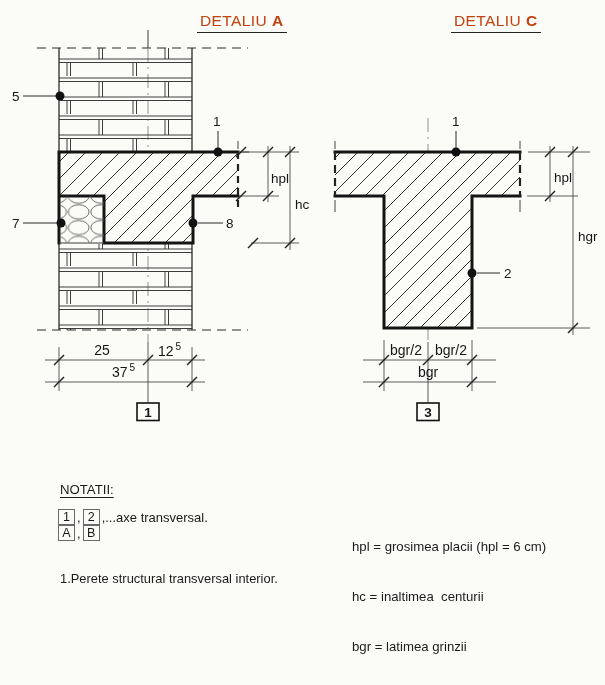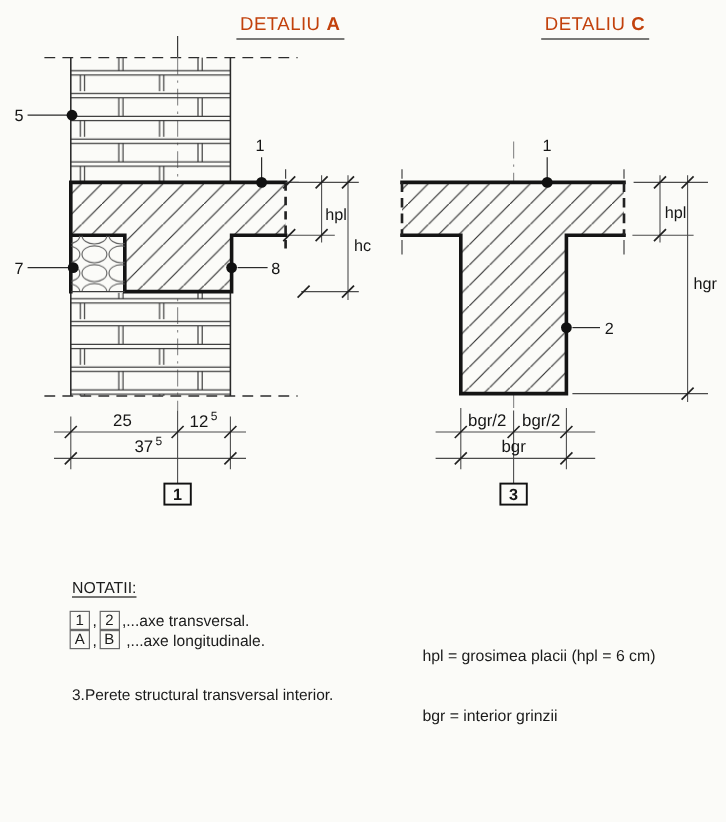--- a/index.html
+++ b/index.html
@@ -234,36 +234,37 @@
       </g>
     </g>
   </svg>
 
   <div class="notes-heading">NOTATII:</div>
 
   <div class="axes-row" id="axes-row-1">
     <span class="axis-box">1</span><span>,</span><span class="axis-box">2</span><span>,...axe transversal.</span>
   </div>
   <div class="axes-row" id="axes-row-2">
-    <span class="axis-box">A</span><span>,</span><span class="axis-box">B</span><span> ,...axe longitudinale.</span>
+    <span class="axis-box">A</span><span>,</span><span class="axis-box">B</span>
   </div>
 
   <div class="notes-list">
-    <div>3.Perete structural transversal interior.</div>
+    <div>1.Perete structural transversal interior.</div>
     
     
     
     
     
     
   </div>
 
   <div class="legend-list">
     <div>hpl = grosimea placii (hpl = 6 cm)</div>
-    <div>bgr = interior grinzii</div>
+    <div>hc = inaltimea  centurii</div>
+    <div>bgr = latimea grinzii</div>
     
     
     
     
     
   </div>
 
 </div>
 
 </body></html>

